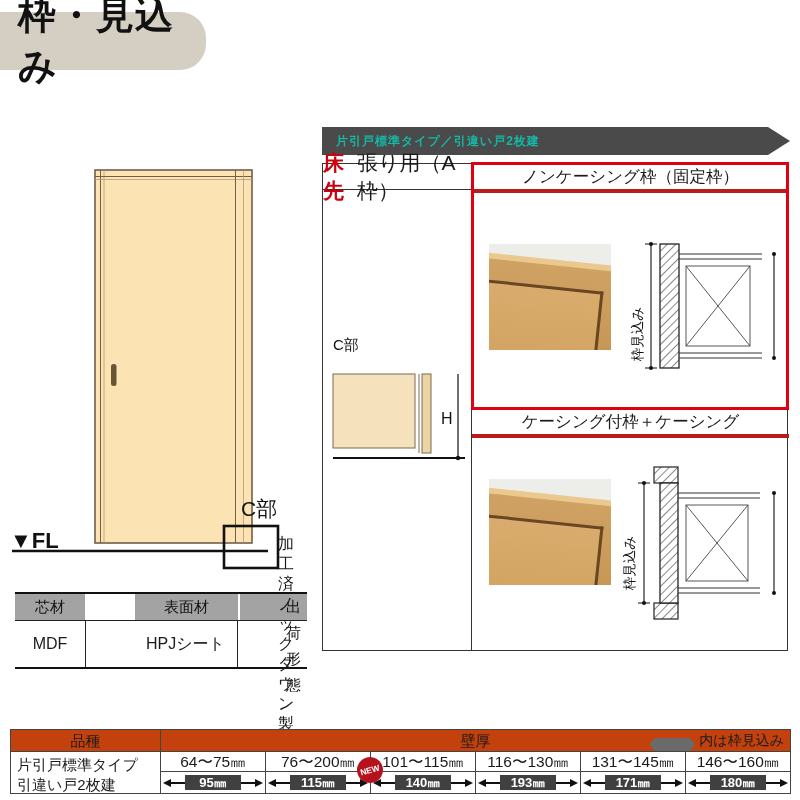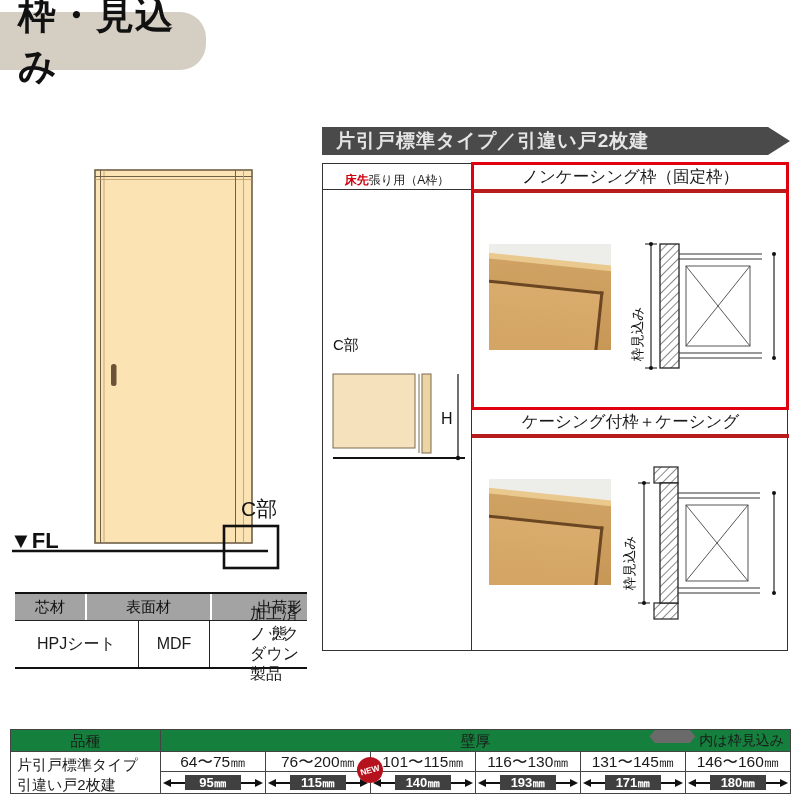--- a/index.html
+++ b/index.html
@@ -10,51 +10,51 @@
                border-radius:0 26px 26px 0;display:flex;align-items:center;}
   .title-plate span{font-size:38px;font-weight:bold;color:#111;padding-left:18px;letter-spacing:1px;}
   
   .mat-table{position:absolute;left:15px;top:592px;width:292px;border-top:2px solid #111;border-bottom:2px solid #111;}
   .mat-head{display:flex;background:#fff;}
   .mat-head .cell{background:#a3a3a3;color:#111;font-size:15px;text-align:center;line-height:26px;height:26px;}
   .mat-head .cell:not(:last-child){margin-right:2px;}
   .mat-body{display:flex;border-top:1px solid #222;}
   .mat-body .cell{font-size:16px;text-align:left;display:flex;align-items:center;justify-content:center;height:46px;}
   .mat-body .cell:not(:last-child){border-right:1px solid #222;}
-  .w1{width:70px;} .w2{width:123px;} .w3{flex:1;padding-left:40px;}
+  .w1{width:70px;} .w2{width:103px;margin-left:48px;} .w3{flex:1;padding-left:40px;}
   .preline{white-space:pre-line;line-height:1.25;}
   
   .panel-bar{position:absolute;left:322px;top:127px;width:468px;height:28px;background:#4a4a4a;
              clip-path:polygon(0 0,calc(100% - 22px) 0,100% 50%,calc(100% - 22px) 100%,0 100%);
-             color:#e5e5e5;font-size:19px;font-weight:bold;line-height:28px;padding-left:14px;box-sizing:border-box;letter-spacing:1px;}
+             color:#14b8a6;font-size:12px;font-weight:bold;line-height:28px;padding-left:14px;box-sizing:border-box;letter-spacing:1px;}
   .panel-box{position:absolute;left:322px;top:163px;width:466px;height:488px;border:1px solid #333;box-sizing:border-box;}
   .left-col{position:absolute;left:0;top:0;width:149px;height:100%;border-right:1px solid #333;box-sizing:border-box;}
-  .left-col-header{height:25px;border-bottom:1px solid #333;display:flex;align-items:flex-end;justify-content:center;font-size:12px;}
+  .left-col-header{height:25px;border-bottom:1px solid #333;display:flex;align-items:center;justify-content:center;font-size:21px;}
   .red-text{color:#cf000e;font-weight:bold;}
   .right-col{position:absolute;left:149px;top:0;width:317px;height:100%;}
   .sec{position:absolute;left:0;width:100%;box-sizing:border-box;}
   .sec-header{height:25px;border-bottom:4px solid #b91c1c;display:flex;align-items:center;justify-content:center;font-size:16.5px;}
   .sec1{top:0;height:244px;}
   .sec2{top:244px;height:244px;border-top:1px solid #333;}
   .red-frame{position:absolute;left:148px;top:-2px;width:318px;height:248px;border:3px solid #e1000f;box-sizing:border-box;pointer-events:none;z-index:5;}
   
   .photo{position:absolute;width:122px;height:106px;overflow:hidden;
          background:linear-gradient(135deg,#f7f7f5 0%,#ececе8 55%,#dcdbd5 100%);
          background-color:#ededea;}
   .wood-edge{position:absolute;left:-26px;top:14px;width:152px;height:7px;background:#e9c98e;transform:rotate(6deg);}
   .wood-frame{position:absolute;left:-26px;top:20px;width:152px;height:120px;background:linear-gradient(#cfa263,#c3914f);transform:rotate(6deg);}
   .wood-panel{position:absolute;left:-32px;top:40px;width:138px;height:110px;background:linear-gradient(#d9ac6d,#cf9f5c);
               border-top:3px solid #6a4623;border-right:3px solid #6a4623;transform:rotate(6deg);}
   .svgtxt{font-family:"Liberation Sans","DejaVu Sans",sans-serif;fill:#111;}
   
   .spec-table{position:absolute;left:10px;top:729px;width:781px;border:1.5px solid #444;box-sizing:border-box;}
-  .spec-head{display:flex;height:21px;background:#15803d;border-bottom:1px solid #444;}
+  .spec-head{display:flex;height:21px;background:#c2410c;border-bottom:1px solid #444;}
   .spec-head .kind{width:150px;border-right:1px solid #444;text-align:center;line-height:21px;font-size:15px;box-sizing:border-box;}
   .spec-head .wallzone{flex:1;position:relative;text-align:center;line-height:21px;font-size:15px;}
-  .legend{position:absolute;right:6px;top:0;height:21px;display:flex;align-items:flex-start;gap:4px;font-size:14px;}
+  .legend{position:absolute;right:6px;top:0;height:21px;display:flex;align-items:flex-end;gap:4px;font-size:14px;}
   .hex{background:#6a6a6a;clip-path:polygon(12% 0,88% 0,100% 50%,88% 100%,12% 100%,0 50%);}
   .legend .hex{width:46px;height:13px;}
   .spec-body{display:flex;height:41px;}
   .spec-body .kind{width:150px;border-right:1px solid #444;font-size:15px;padding:3px 0 0 6px;line-height:1.35;box-sizing:border-box;}
   .cols{flex:1;display:flex;}
   .col{flex:1;display:flex;flex-direction:column;border-right:1px solid #444;}
   .col:last-child{border-right:none;}
   .range{height:19px;border-bottom:1px solid #444;text-align:center;font-size:15.5px;line-height:19px;}
   .arrowrow{flex:1;display:flex;align-items:center;padding:0 2px;}
   .ah-l{width:0;height:0;border-top:4px solid transparent;border-bottom:4px solid transparent;border-right:8px solid #111;}
@@ -90,22 +90,22 @@
     <rect x="224" y="378" width="54" height="42" fill="none" stroke="#111" stroke-width="2.6"></rect>
   </svg>
 
   <div class="mat-table">
     <div class="mat-head">
       <div class="cell w1">芯材</div>
       <div class="cell w2">表面材</div>
       <div class="cell w3">出荷形態</div>
     </div>
     <div class="mat-body">
+      <div class="cell w1">MDF</div>
       <div class="cell w2">HPJシート</div>
-      <div class="cell w1">MDF</div>
       <div class="cell w3 preline">加工済
 ノックダウン製品</div>
     </div>
   </div>
 
   <div class="panel-bar">片引戸標準タイプ／引違い戸2枚建</div>
 
   <div class="panel-box">
 
     <div class="left-col">

